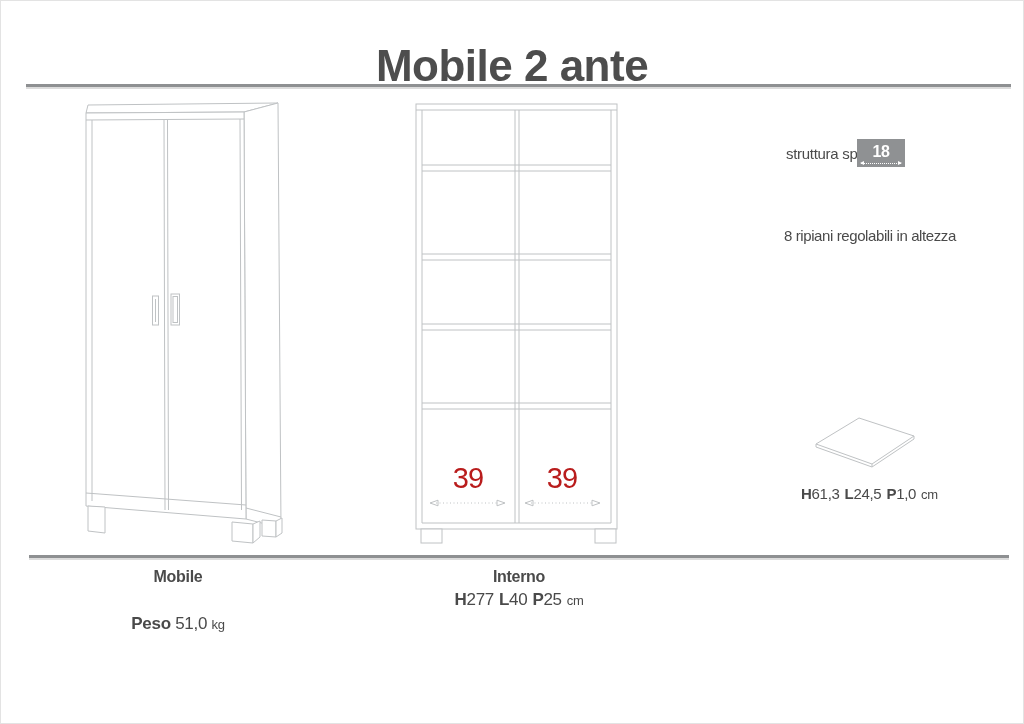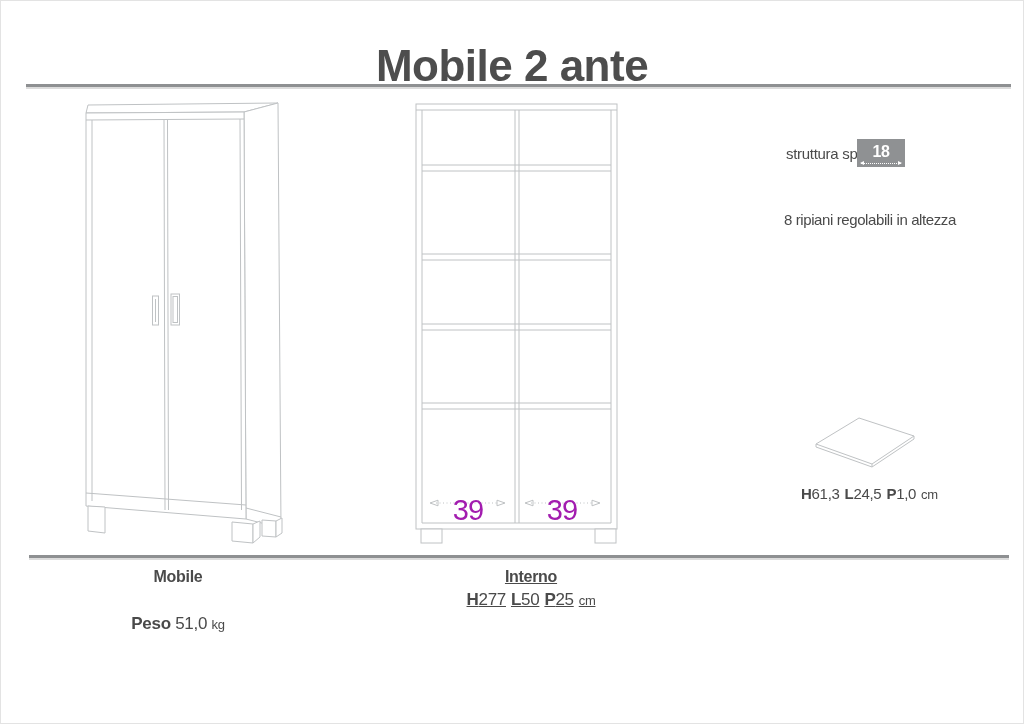--- a/index.html
+++ b/index.html
@@ -28,37 +28,37 @@
     letter-spacing:-0.3px;
   }
   .thickness-arrow{position:absolute;left:4px;right:4px;bottom:3px;height:0;border-top:1px dotted #ffffff;}
   .thickness-arrow::before,.thickness-arrow::after{
     content:"";position:absolute;top:-3px;width:0;height:0;
     border-top:2.5px solid transparent;border-bottom:2.5px solid transparent;
   }
   .thickness-arrow::before{left:-1px;border-right:4px solid #ffffff;}
   .thickness-arrow::after{right:-1px;border-left:4px solid #ffffff;}
 
-  .ripiani-note{position:absolute;left:783px;top:210px;font-size:15px;letter-spacing:-0.4px;}
+  .ripiani-note{position:absolute;left:783px;top:226px;font-size:15px;letter-spacing:-0.4px;}
 
   .shelf-dims{position:absolute;left:800px;top:484px;font-size:15px;letter-spacing:-0.3px;}
   .shelf-dims b{font-weight:bold;}
   .pair{margin-right:5px;}
   .unit{font-size:13px;}
 
   .dim39{
     position:absolute;top:461px;width:60px;text-align:center;
-    font-size:29px;color:#a21caf;letter-spacing:-1px;margin-top:32px;
+    font-size:29px;color:#b91c1c;letter-spacing:-1px;
   }
   .dim39-left{left:437px;}
   .dim39-right{left:531px;}
 
   .spec-block{position:absolute;top:567px;text-align:center;}
   .spec-esterno{left:62px;width:230px;}
-  .spec-interno{left:416px;width:228px;text-decoration:underline;}
+  .spec-interno{left:404px;width:228px;}
   .spec-label{font-size:16px;font-weight:bold;letter-spacing:-0.3px;}
   .spec-dims{margin-top:4px;font-size:17px;letter-spacing:-0.3px;}
   .spec-dims b{font-weight:bold;}
   .spec-peso{margin-top:28px;font-size:17px;letter-spacing:-0.3px;}
   .spec-peso b{font-weight:bold;}
 </style>
 </head>
 <body>
 
 <div class="sheet">
@@ -159,17 +159,17 @@
     <div class="spec-peso">
       <b>Peso</b>
       <span>51,0</span>
       <span class="unit">kg</span>
     </div>
   </div>
 
   <div class="spec-block spec-interno">
     <div class="spec-label">Interno</div>
     <div class="spec-dims">
-      <span class="pair"><b>H</b><span>277</span></span><span class="pair"><b>L</b><span>50</span></span><span class="pair"><b>P</b><span>25</span></span><span class="unit">cm</span>
+      <span class="pair"><b>H</b><span>277</span></span><span class="pair"><b>L</b><span>40</span></span><span class="pair"><b>P</b><span>25</span></span><span class="unit">cm</span>
     </div>
   </div>
 
 </div>
 
 </body></html>

